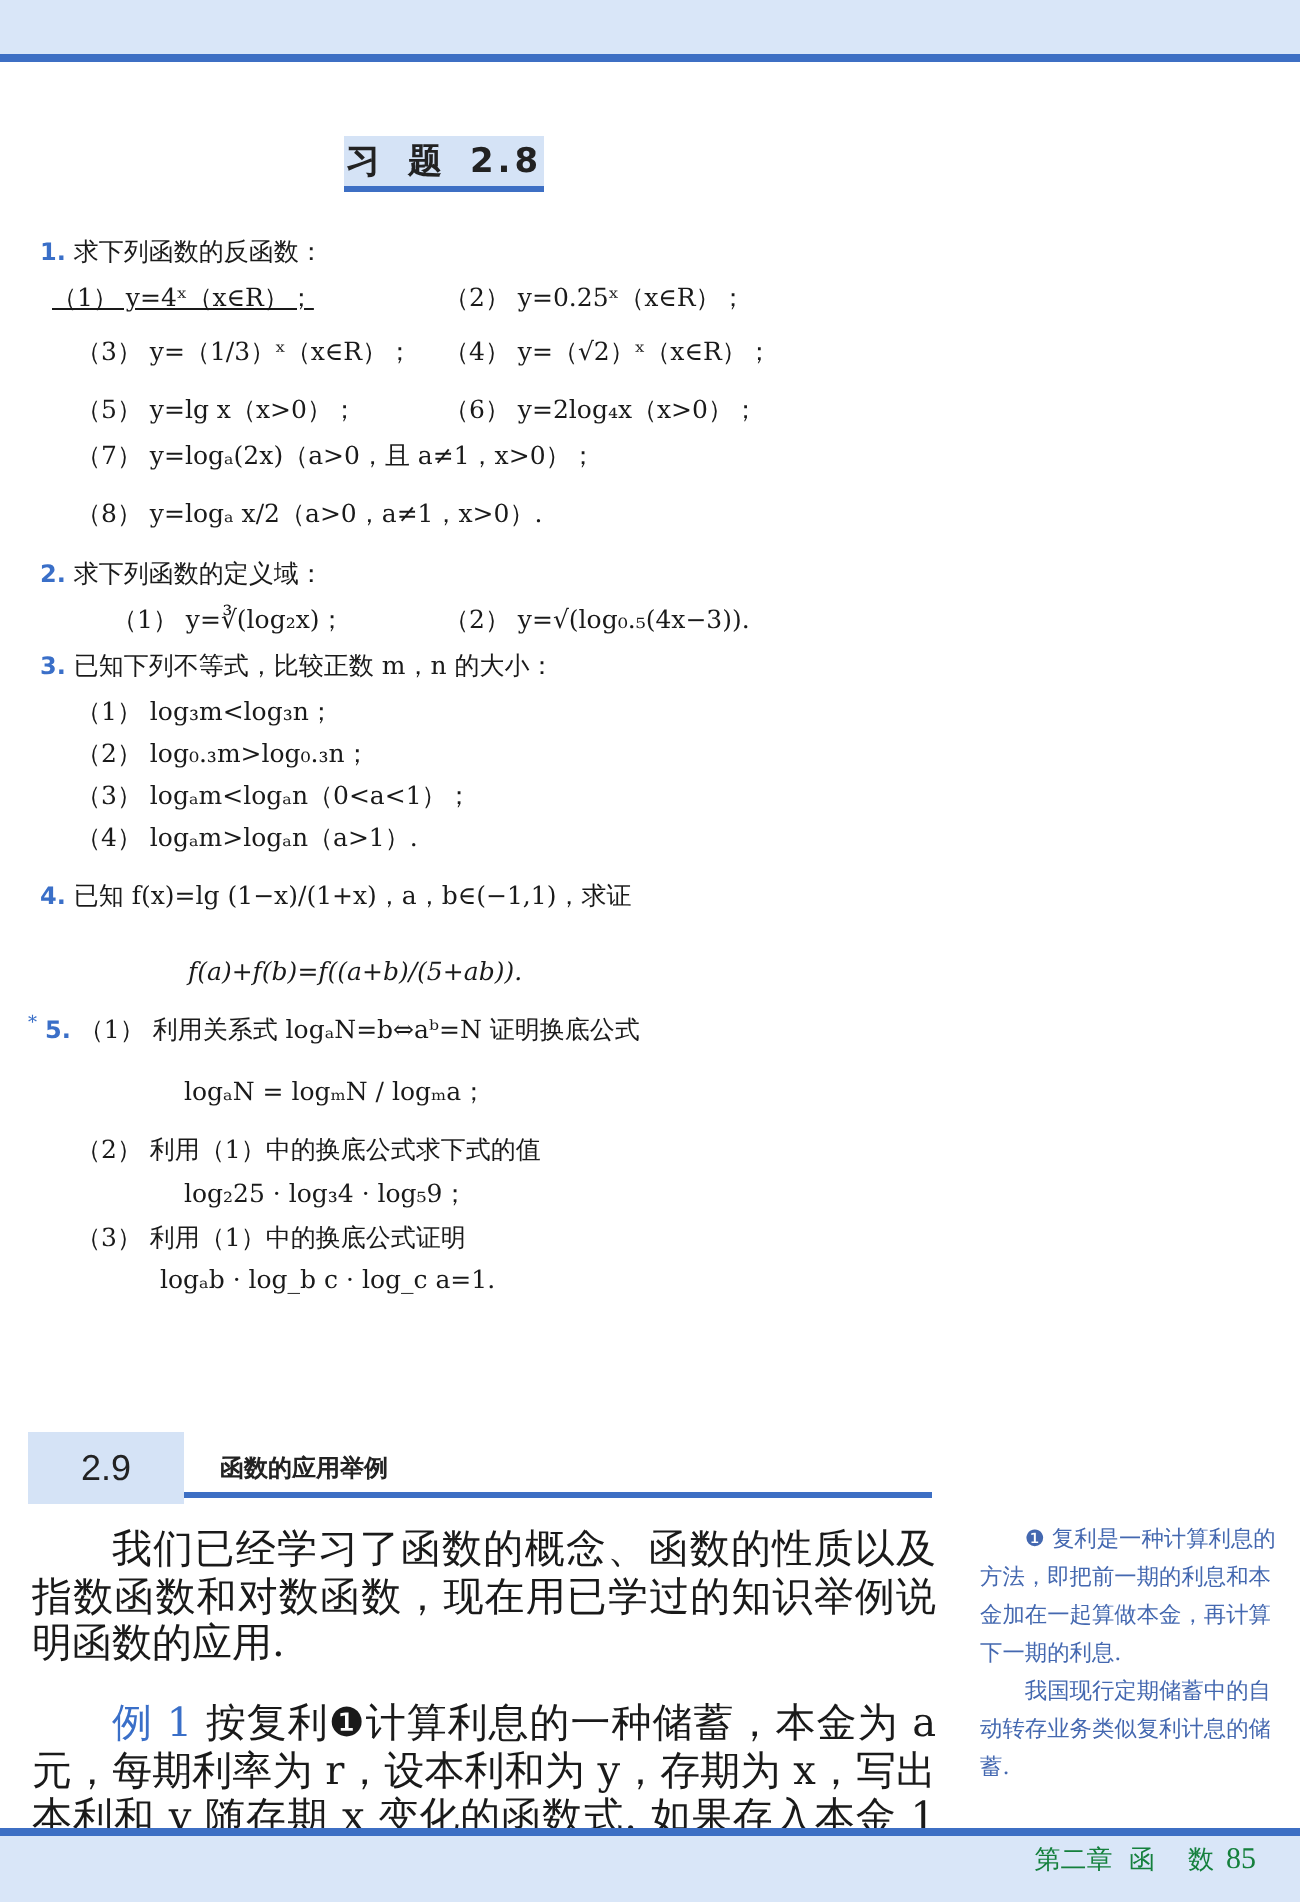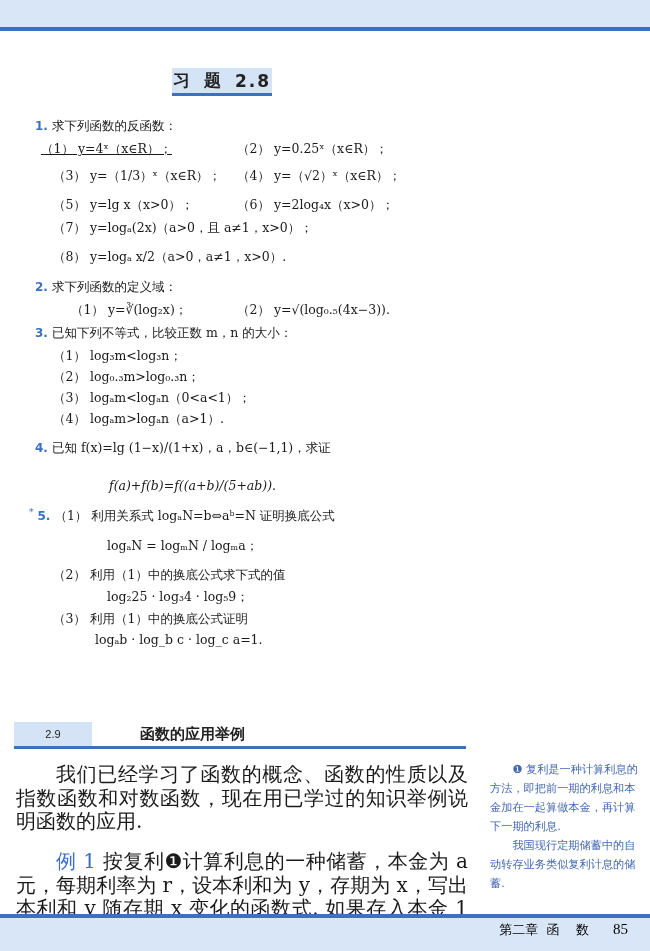--- a/index.html
+++ b/index.html
@@ -20,48 +20,48 @@
     .bottom-rule {
       position: absolute; left: 0; top: 914px; width: 650px; height: 4px;
       background: #3d6fc4;
     }
     .bottom-band {
       position: absolute; left: 0; top: 918px; width: 650px; height: 33px;
       background: #d9e6f8;
     }
     .footer {
       position: absolute; right: 22px; top: 921px;
-      font-size: 13px; color: #000000; display: flex; align-items: baseline; gap: 24px;
+      font-size: 13px; color: #15803d; display: flex; align-items: baseline; gap: 6px;
     }
     .footer .page-num { font-family: Liberation Serif, serif; font-size: 15px; }
     .ex-title {
       position: absolute; left: 172px; top: 68px; width: 100px; height: 25px;
       background: #d5e3f6; border-bottom: 3px solid #3d6fc4;
       font-family: "DejaVu Sans", sans-serif; font-size: 17px; font-weight: bold;
       color: #222; display: flex; align-items: center; justify-content: center;
       letter-spacing: 2px;
     }
     .ex-title span { margin: 0 6px; }
     .line {
-      position: absolute; font-size: 12.5px; white-space: nowrap; color: #1a1a1a; margin-left: 15px;
+      position: absolute; font-size: 12.5px; white-space: nowrap; color: #1a1a1a;
     }
     .num { color: #3a6fc8; font-weight: bold; font-family: "DejaVu Sans", sans-serif; font-size: 12px; }
     .star { color: #3a6fc8; font-size: 9px; vertical-align: super; }
     .sec-title {
       position: absolute; left: 14px; top: 722px; width: 452px; height: 24px;
       border-bottom: 3px solid #3d6fc4;
       display: flex; align-items: center;
     }
     .sec-num {
-      width: 78px; height: 24px; background: #d5e3f6;
-      font-family: "Liberation Sans", sans-serif; font-size: 11px;
+      width: 78px; height: 36px; background: #d5e3f6;
+      font-family: "Liberation Sans", sans-serif; font-size: 18px;
       display: flex; align-items: center; justify-content: center; color: #222;
     }
     .sec-name {
-      margin-left: 48px; font-family: Liberation Sans, sans-serif; font-size: 15px; font-weight: bold; color: #222;
+      margin-left: 18px; font-family: Liberation Sans, sans-serif; font-size: 12px; font-weight: bold; color: #222;
     }
     .para {
       position: absolute; left: 16px; width: 452px; font-size: 20px; line-height: 23.5px;
       text-align: justify;
     }
     .para .ex-label { color: #3a6fc8; }
     .note {
       position: absolute; left: 490px; top: 760px; width: 152px;
       font-size: 11.2px; line-height: 19px; color: #4468b0;
     }

